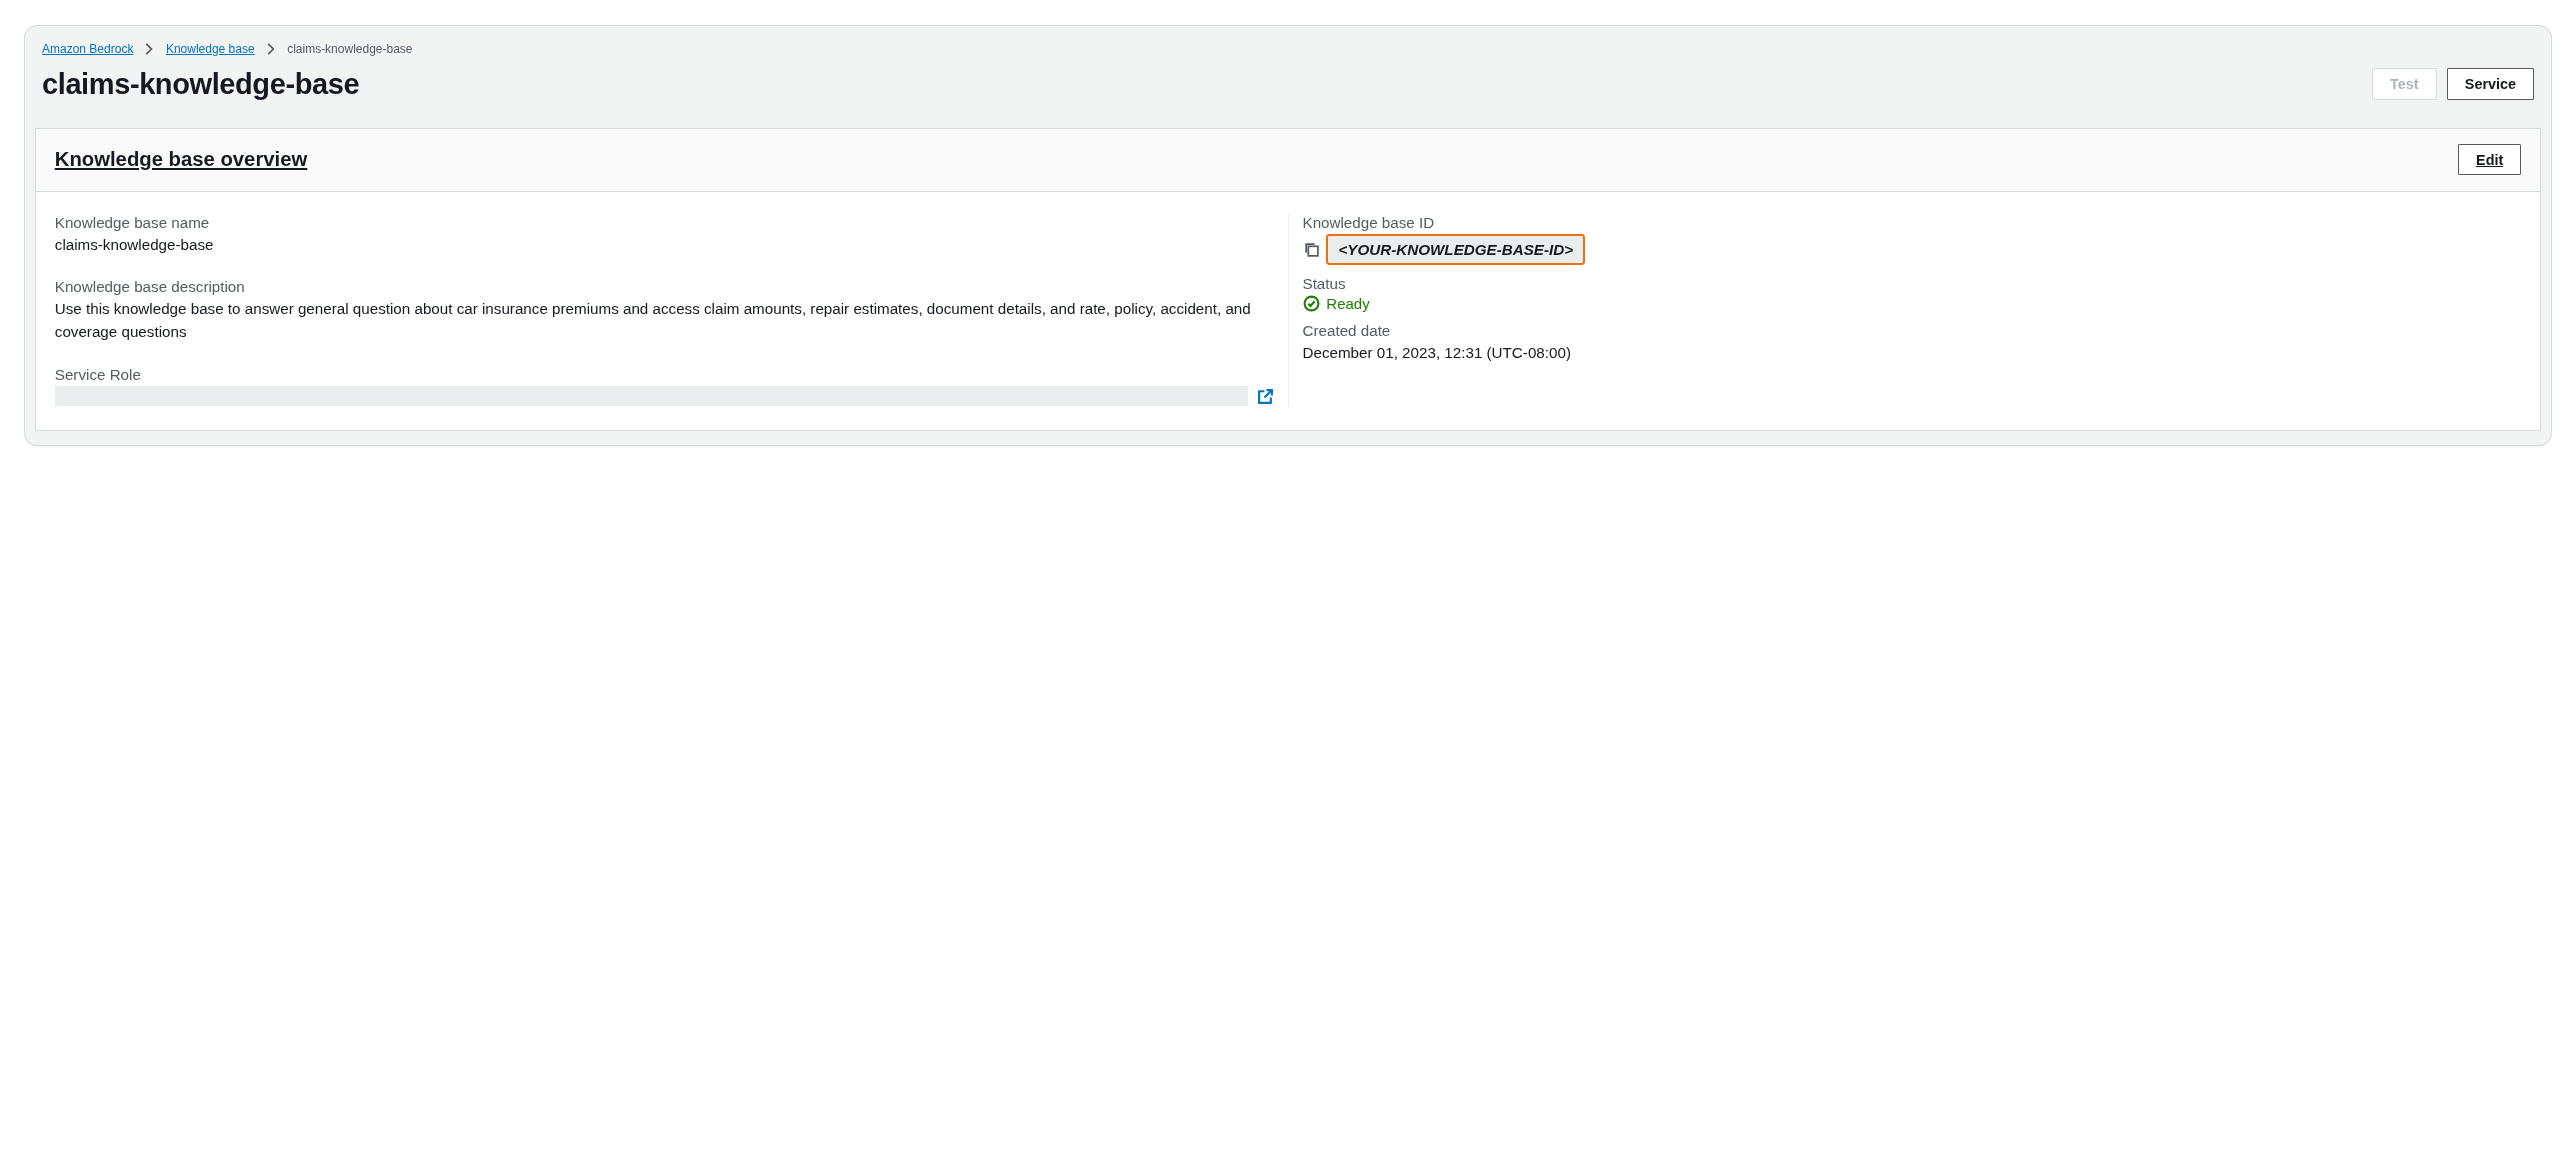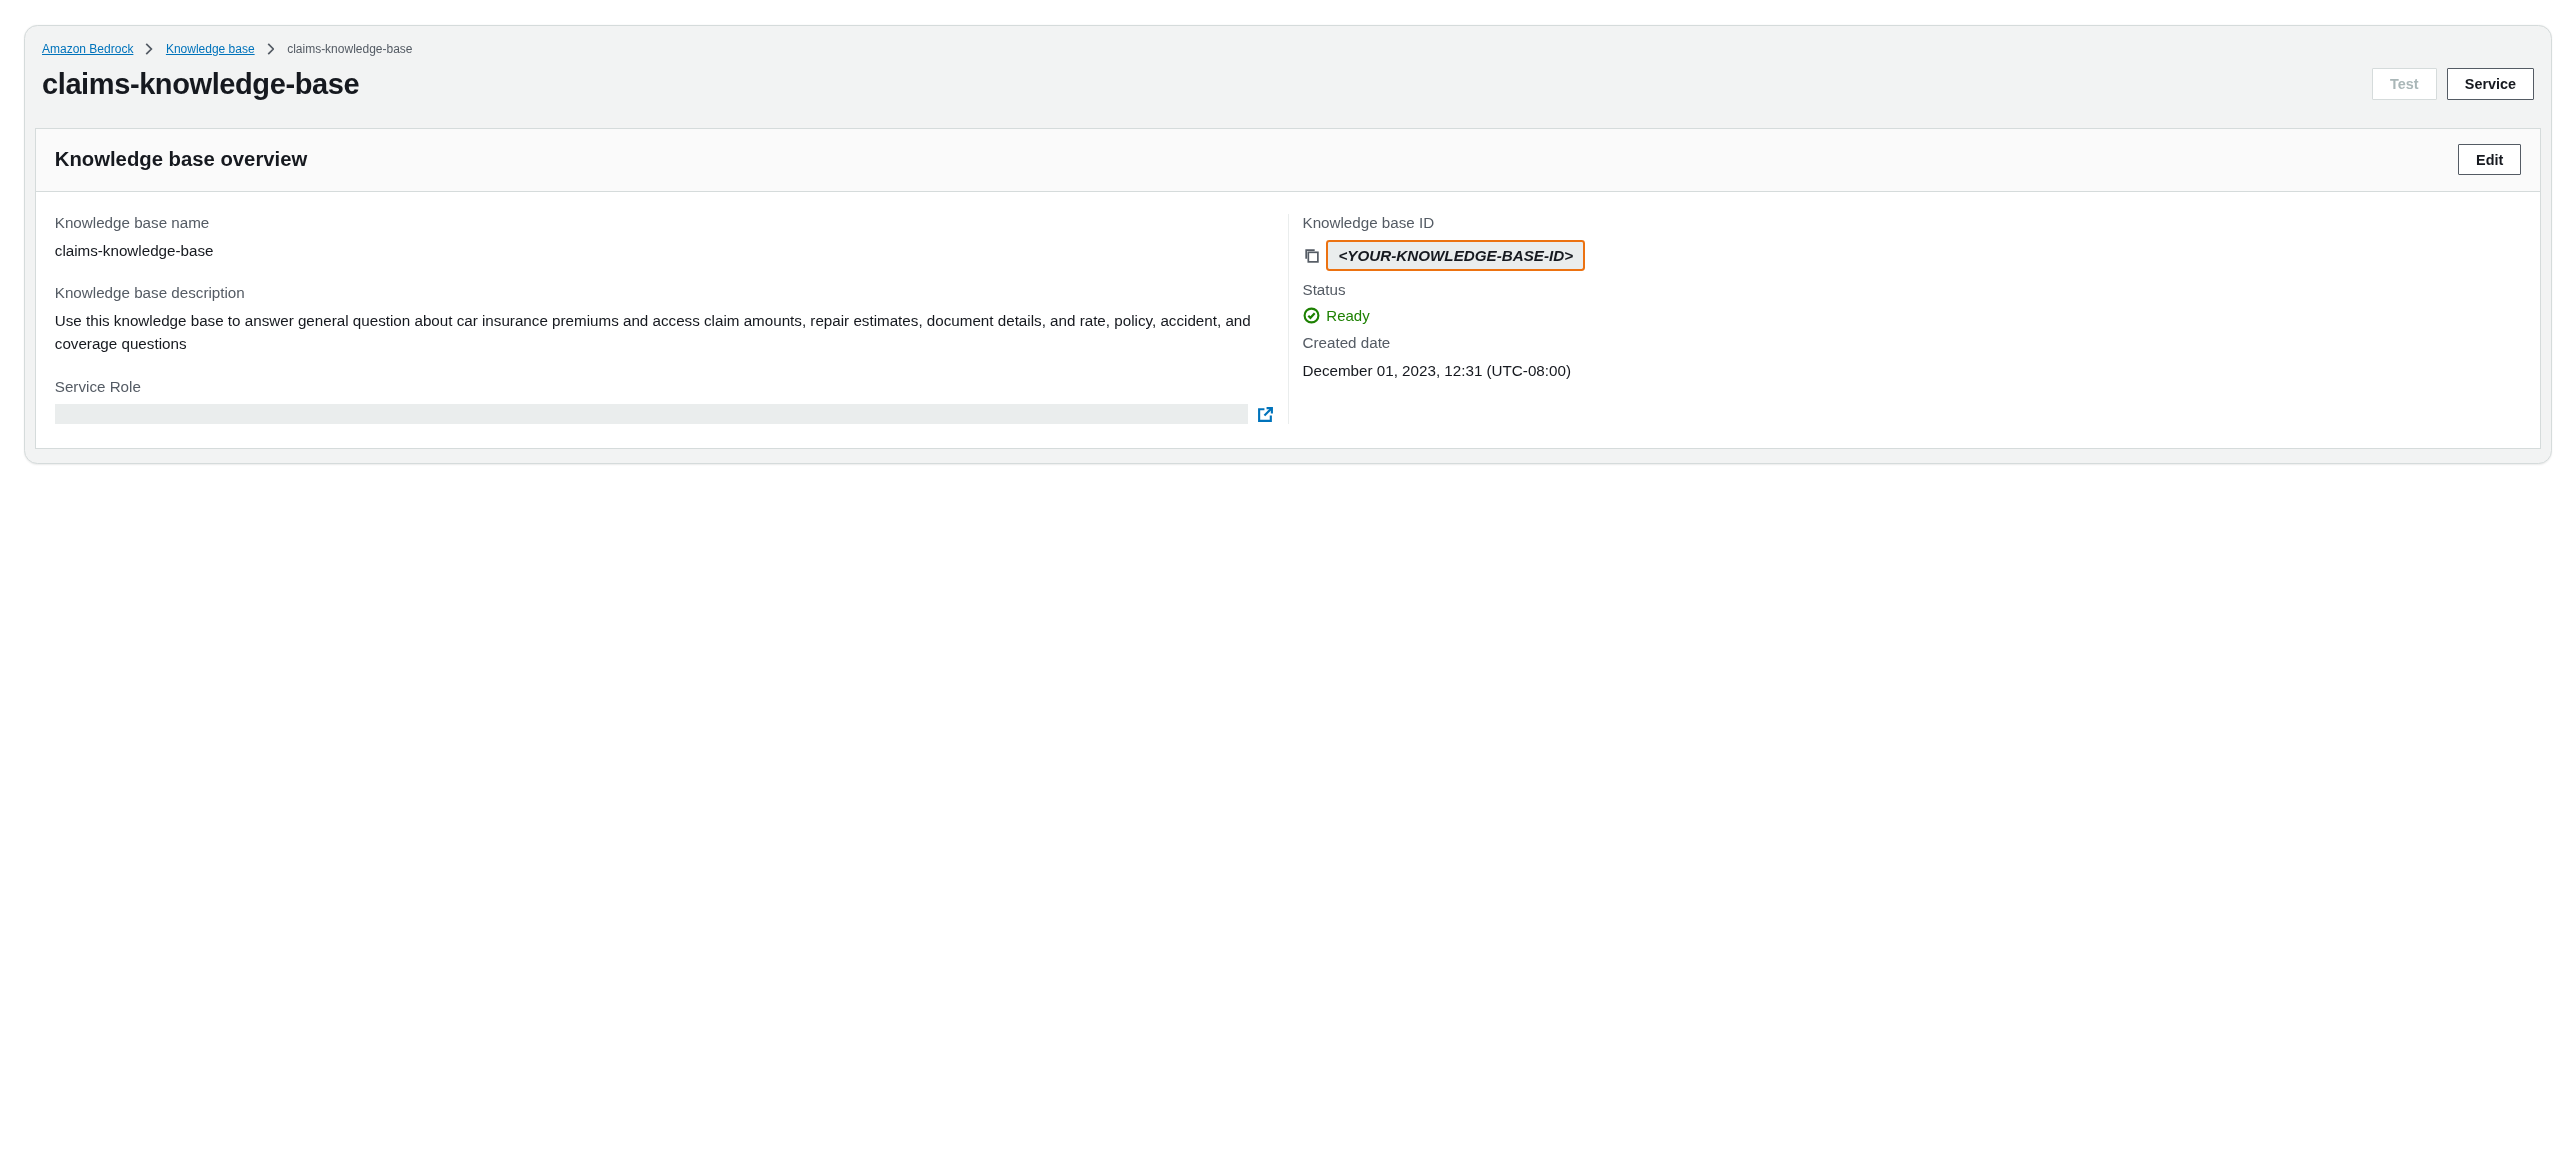--- a/index.html
+++ b/index.html
@@ -81,37 +81,38 @@
     border: 0.8px solid #d5dbdb;
     border-radius: 0;
   }
   .card-header {
     display: flex;
     align-items: center;
     justify-content: space-between;
     padding: 15.2px 18.6px;
     border-bottom: 0.8px solid #d5dbdb;
     background: #fafafa;
+    text-decoration: underline;
   }
   .card-header h2 {
     margin: 0;
     font-size: 20.3px;
     font-weight: 700;
     color: #16191f;
   }
   .card-body {
     display: grid;
     grid-template-columns: 1fr 1fr;
     gap: 25.4px 29px;
     padding: 22px 18.6px 24px 18.6px;
   }
   .field {
     display: flex;
     flex-direction: column;
-    gap: 9px;
+    gap: 3px;
   }
   .field-label {
     color: #545b64;
     font-size: 15.2px;
     font-weight: 400;
   }
   .field-value {
     color: #16191f;
     font-size: 15.2px;
     line-height: 1.5;

